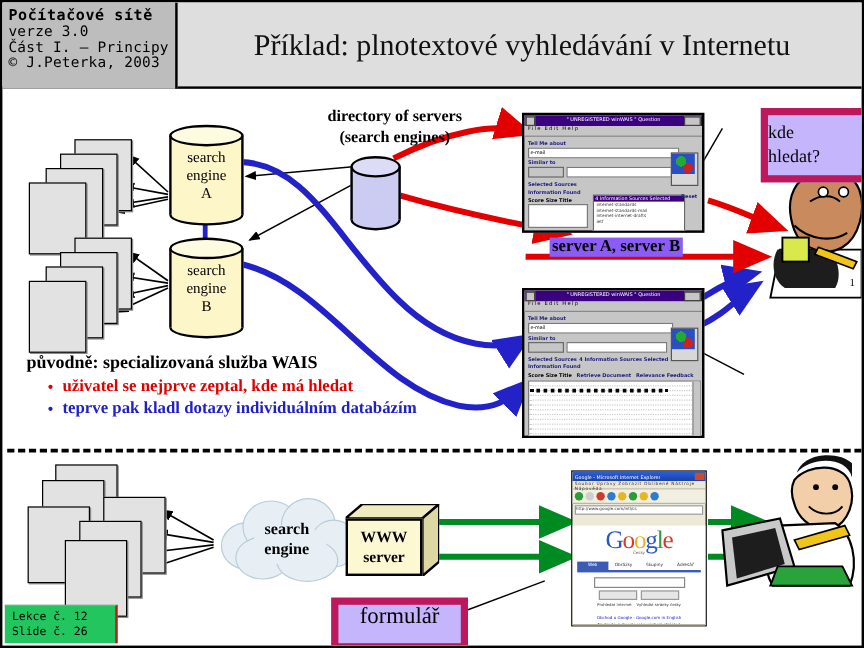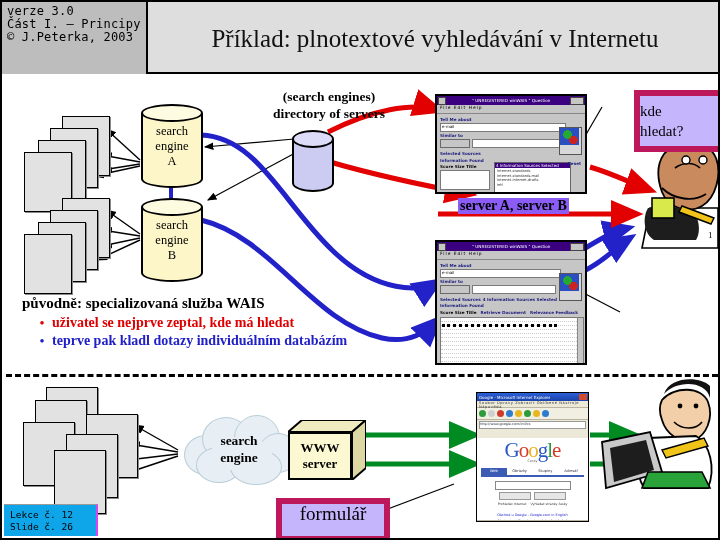--- a/index.html
+++ b/index.html
@@ -14,21 +14,21 @@
             background:#bdbdbd;border-right:2px solid #000;box-sizing:border-box;
             font-family:"DejaVu Sans Mono",monospace;color:#000;padding:3px 0 0 5px;}
   .hdr-left .t1{font-size:12.5px;font-weight:bold;letter-spacing:.5px;line-height:15px;}
   .hdr-left .t2{font-size:12px;line-height:13px;letter-spacing:.2px;}
   .hdr-title{position:absolute;left:150px;top:0;width:566px;height:72px;
              display:flex;align-items:center;justify-content:center;text-align:center;
              font-size:25px;color:#111;line-height:31px;padding:13px 8px;box-sizing:border-box;}
 
   
   .footer-badge{position:absolute;left:2px;bottom:2px;width:94px;height:32px;
-                background:#0ea5e9;border-right:2px solid #d946ef;border-top:1px solid #9a9a9a;
+                background:#22c55e;border-right:2px solid #b91c1c;border-top:1px solid #9a9a9a;
                 font-family:"DejaVu Sans Mono",monospace;font-size:9.5px;color:#000;
                 padding:4px 0 16px 6px;box-sizing:border-box;line-height:12px;}
 
   
   .sep{position:absolute;left:4px;top:372px;width:712px;height:0;
        border-top:3px dashed #000;}
   .sep-short{position:absolute;left:440px;top:322px;width:115px;height:0;
        border-top:3px dotted #000;}
 
   
@@ -124,20 +124,21 @@
   
   svg.layer{position:absolute;left:0;top:0;width:720px;height:540px;pointer-events:none;}
 </style>
 </head>
 <body>
 
 <div id="slide">
 
   <div class="hdr-band">
     <div class="hdr-left">
+      <div class="t1">Počítačové sítě</div>
       <div class="t2">verze 3.0</div>
       <div class="t2">Část I. – Principy</div>
       <div class="t2">© J.Peterka, 2003</div>
     </div>
     <div class="hdr-title">Příklad: plnotextové vyhledávání v Internetu</div>
   </div>
 
   <svg class="layer" viewBox="0 0 720 540">
     <defs>
       <marker id="mk-blk" markerWidth="9" markerHeight="9" refX="7" refY="3.2" orient="auto">
@@ -245,22 +246,22 @@
   </div>
 
   <div class="cyl blue" style="left:290px;top:128px;width:42px;height:62px;">
     <div class="bot"></div>
     <div class="body"></div>
     <div class="top"></div>
   </div>
 
   <div style="position:absolute;left:232px;top:86px;width:190px;text-align:center;
               font-size:13.5px;font-weight:bold;line-height:17px;color:#000;">
+    <div>directory of servers</div>
     <div>(search engines)</div>
-    <div>directory of servers</div>
   </div>
 
   <div class="win" style="left:433px;top:92px;width:152px;height:100px;">
     <div class="tbar">
       <span class="bl"></span>
       <span class="ttl">" UNREGISTERED winWAIS " Question</span>
       <span class="bx"></span>
     </div>
     <div class="menu">File   Edit   Help</div>
     <div class="body">

